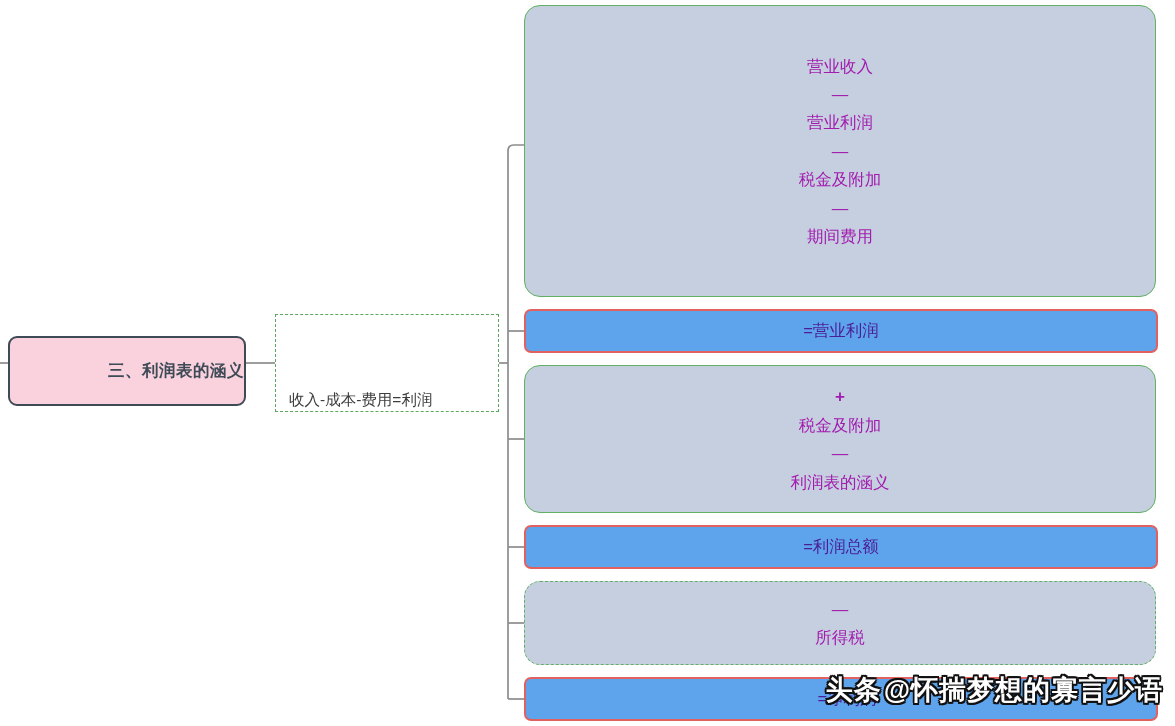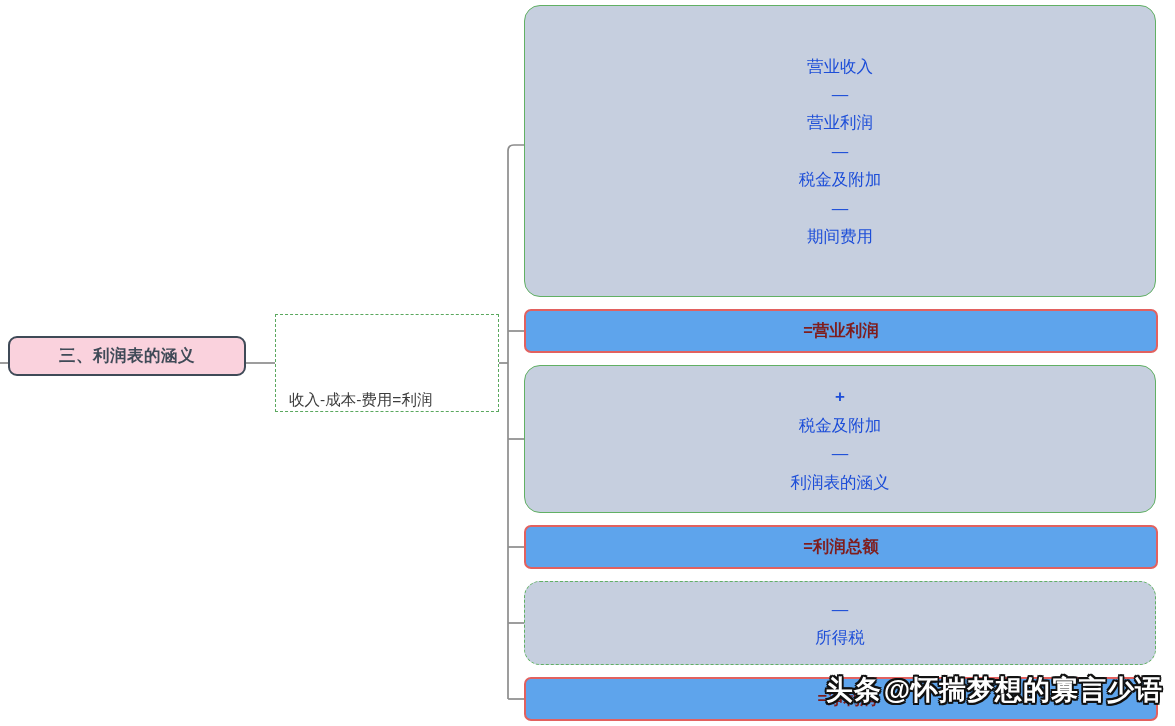--- a/index.html
+++ b/index.html
@@ -30,28 +30,28 @@
     height: 726px;
     pointer-events: none;
   }
 
   
   .root-node {
     position: absolute;
     left: 8px;
     top: 336px;
     width: 238px;
-    height: 40px;
+    height: 70px;
     box-sizing: border-box;
     background: #fad2dd;
     border: 2.5px solid #3f4a57;
     border-radius: 9px;
     display: flex;
     align-items: center;
-    justify-content: center;
+    justify-content: flex-end;
   }
   .root-node .label {
     font-size: 16.5px;
     font-weight: bold;
     color: #3f4a57;
     letter-spacing: 0.5px;
   }
 
   
   .dashed-node {
@@ -90,21 +90,21 @@
     background: #c6cfdf;
     border: 1.6px solid #61b064;
     border-radius: 16px;
   }
   .leaf.detail.dashed-border {
     border-style: dashed;
     border-width: 1.8px;
   }
   .leaf.detail .line {
     font-size: 16.5px;
-    color: #1d4ed8;
+    color: #a21caf;
     line-height: 1.72;
     white-space: nowrap;
     text-align: center;
   }
   .leaf.detail .line.dash {
     font-size: 16.5px;
     letter-spacing: 0;
   }
   .leaf.detail .line.plus {
     font-size: 17px;
@@ -113,22 +113,22 @@
 
   .leaf.result {
     left: 524px;
     width: 634px;
     background: #5ea4ec;
     border: 2.2px solid #e2615f;
     border-radius: 7px;
   }
   .leaf.result .line {
     font-size: 16.5px;
-    font-weight: bold;
-    color: #7f1d1d;
+    font-weight: normal;
+    color: #4c1d95;
     white-space: nowrap;
   }
 
   
   #box-operating-items { top: 5px;   height: 292px; }
   #box-operating-profit { top: 309px; height: 44px; }
   #box-nonoperating    { top: 365px; height: 148px; }
   #box-total-profit    { top: 525px; height: 44px; text-align: right; }
   #box-income-tax      { top: 581px; height: 84px; }
   #box-net-profit      { top: 677px; height: 44px; padding-left: 12px; }

